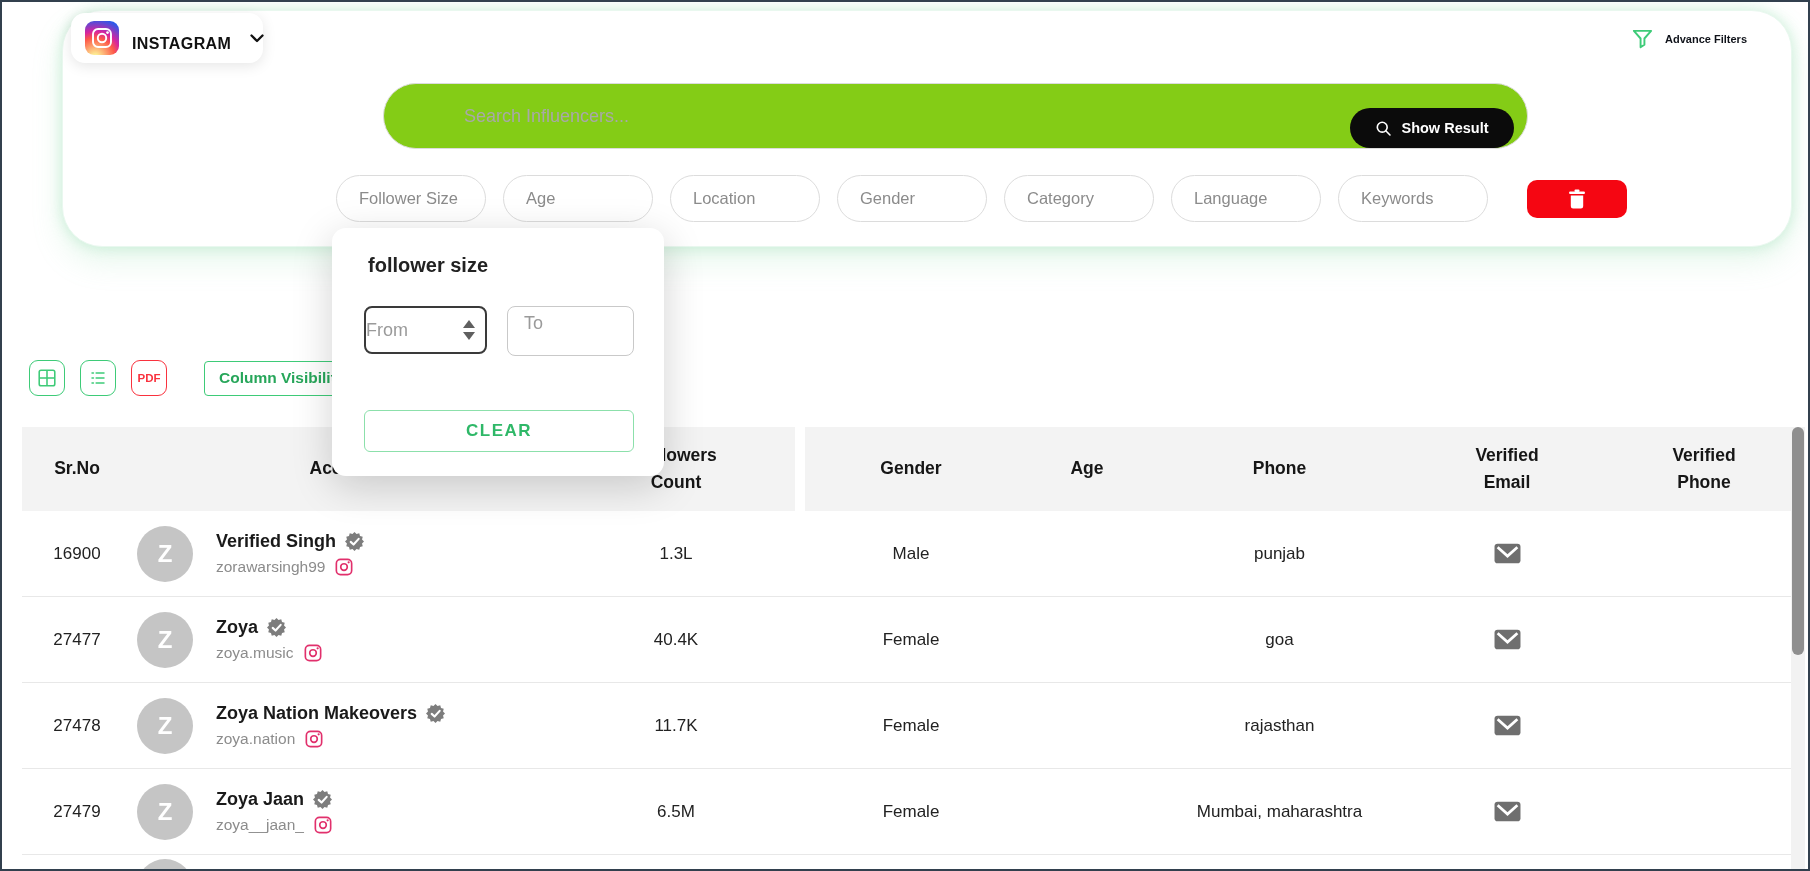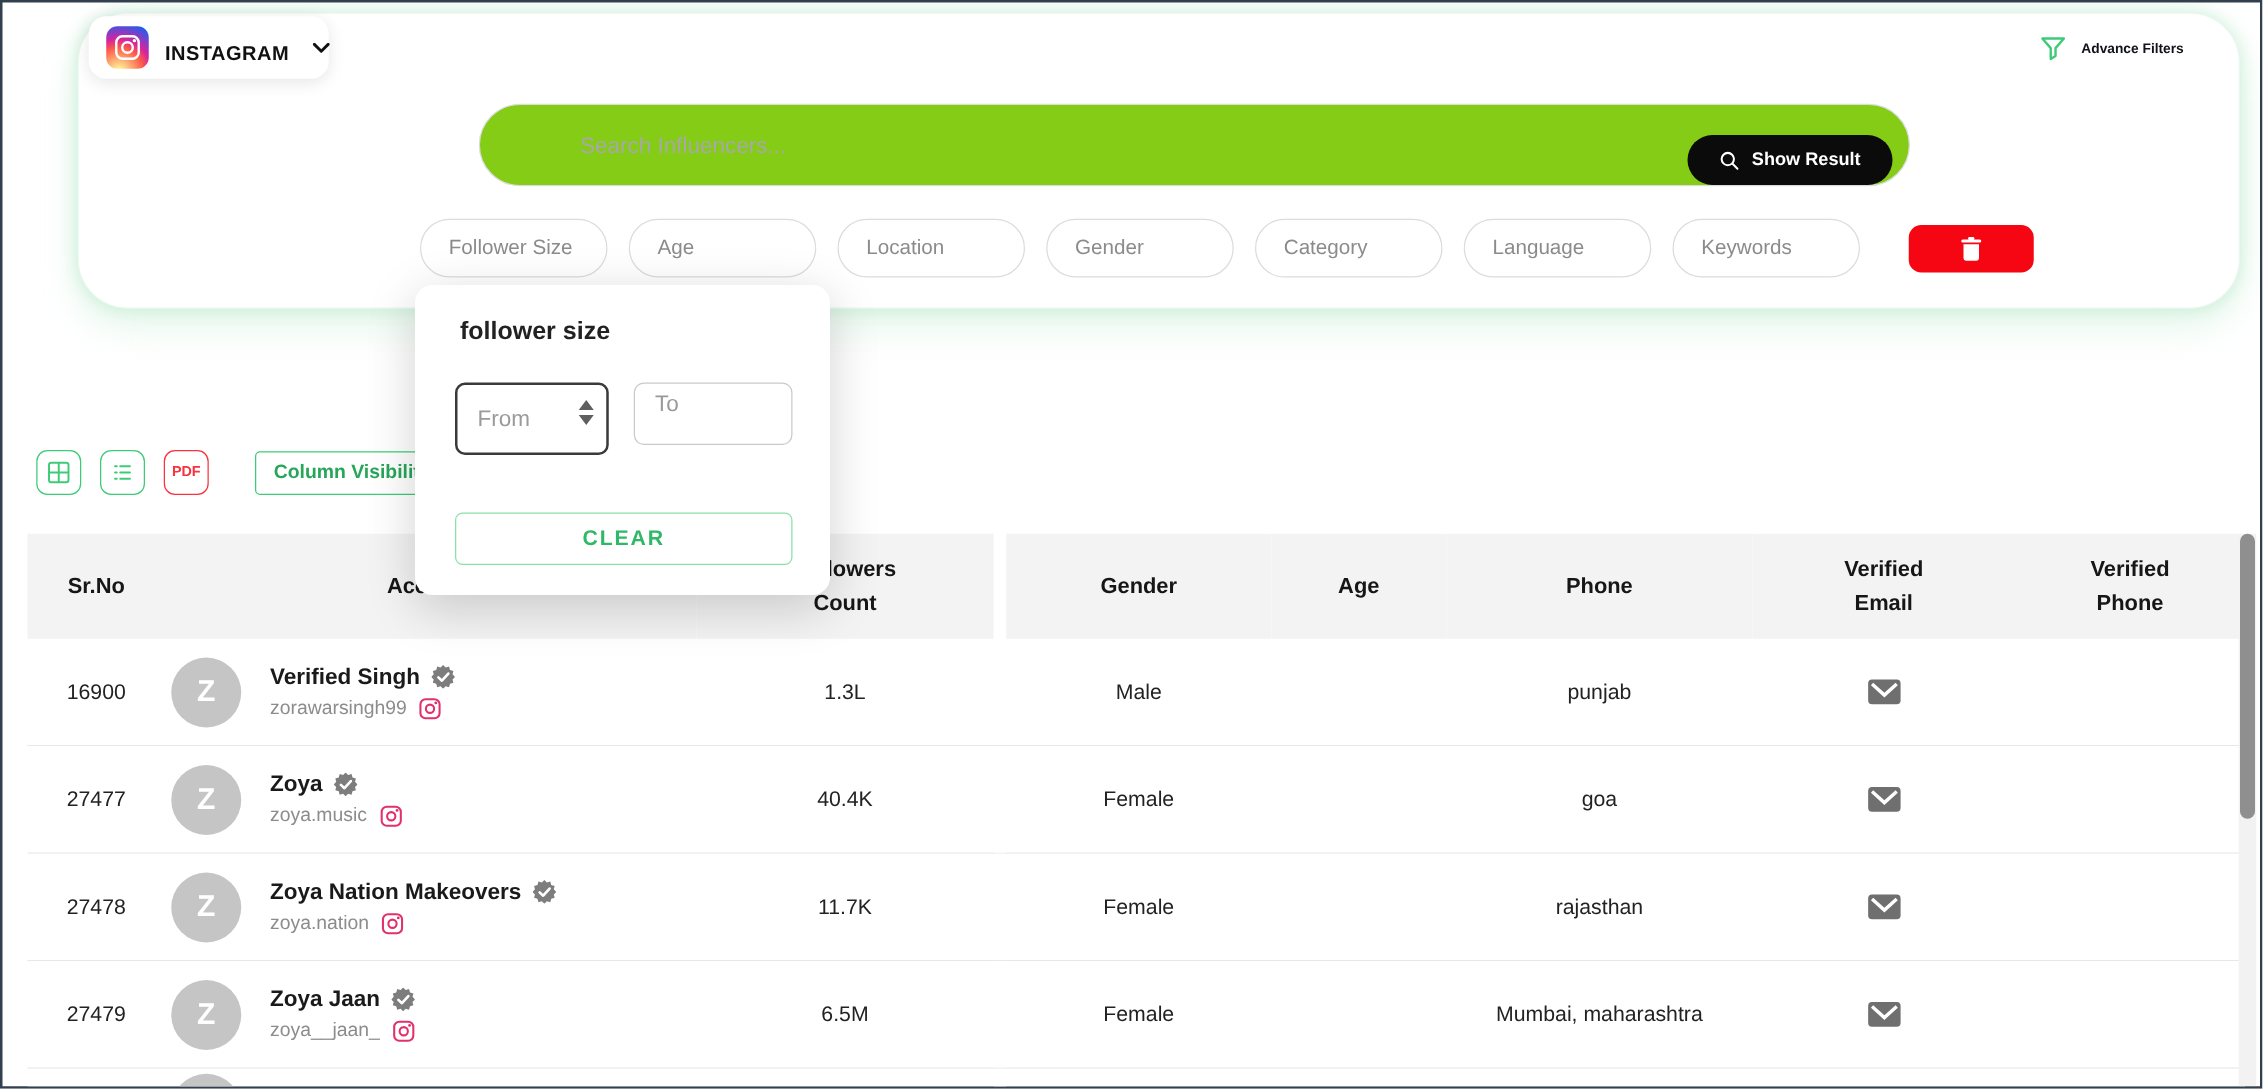--- a/index.html
+++ b/index.html
@@ -82,22 +82,22 @@
   .scrollbar{position:absolute; right:3px; top:425px; bottom:0; width:14px; background:#f2f2f2;}
   .scroll-thumb{position:absolute; left:1px; top:0; width:12px; height:228px;
      background:#8f8f8f; border-radius:6px; cursor:pointer;}
 
   
   .popover{position:absolute; left:330px; top:226px; width:332px; height:248px; background:#fff;
      border-radius:14px; box-shadow:0 10px 40px rgba(0,0,0,.18); z-index:10;}
   .popover-title{position:absolute; left:36px; top:26px; font-size:20px; font-weight:bold; color:#222;}
   .popover .inputs{position:absolute; left:32px; top:78px; display:flex; gap:20px;}
   .num-input-wrap{position:relative;}
-  .from-input{width:123px; height:58px; border:2px solid #3a3a3a; border-radius:8px;
-     font-size:18px; color:#333; padding:0 34px 0 16px; outline:none; font-family:inherit;}
+  .from-input{width:123px; height:48px; border:2px solid #3a3a3a; border-radius:8px;
+     font-size:18px; color:#333; padding:0 34px 0 0; outline:none; font-family:inherit;}
   .to-input{width:127px; height:50px; border:1px solid #c9c9c9; border-radius:8px;
      font-size:18px; color:#333; padding:0 14px 16px 16px; outline:none; font-family:inherit;}
   .from-input::placeholder,.to-input::placeholder{color:#9a9a9a;}
   .stepper{position:absolute; right:12px; top:14px; display:flex; flex-direction:column; gap:4px; cursor:pointer;}
   .tri-up{width:0; height:0; border-left:6px solid transparent; border-right:6px solid transparent;
      border-bottom:8px solid #5f5f5f;}
   .tri-down{width:0; height:0; border-left:6px solid transparent; border-right:6px solid transparent;
      border-top:8px solid #5f5f5f;}
   .clear-btn{position:absolute; left:32px; top:182px; width:270px; height:42px; background:#fff;
      border:1px solid var(--accent_green_light); border-radius:6px; color:var(--accent_green);

